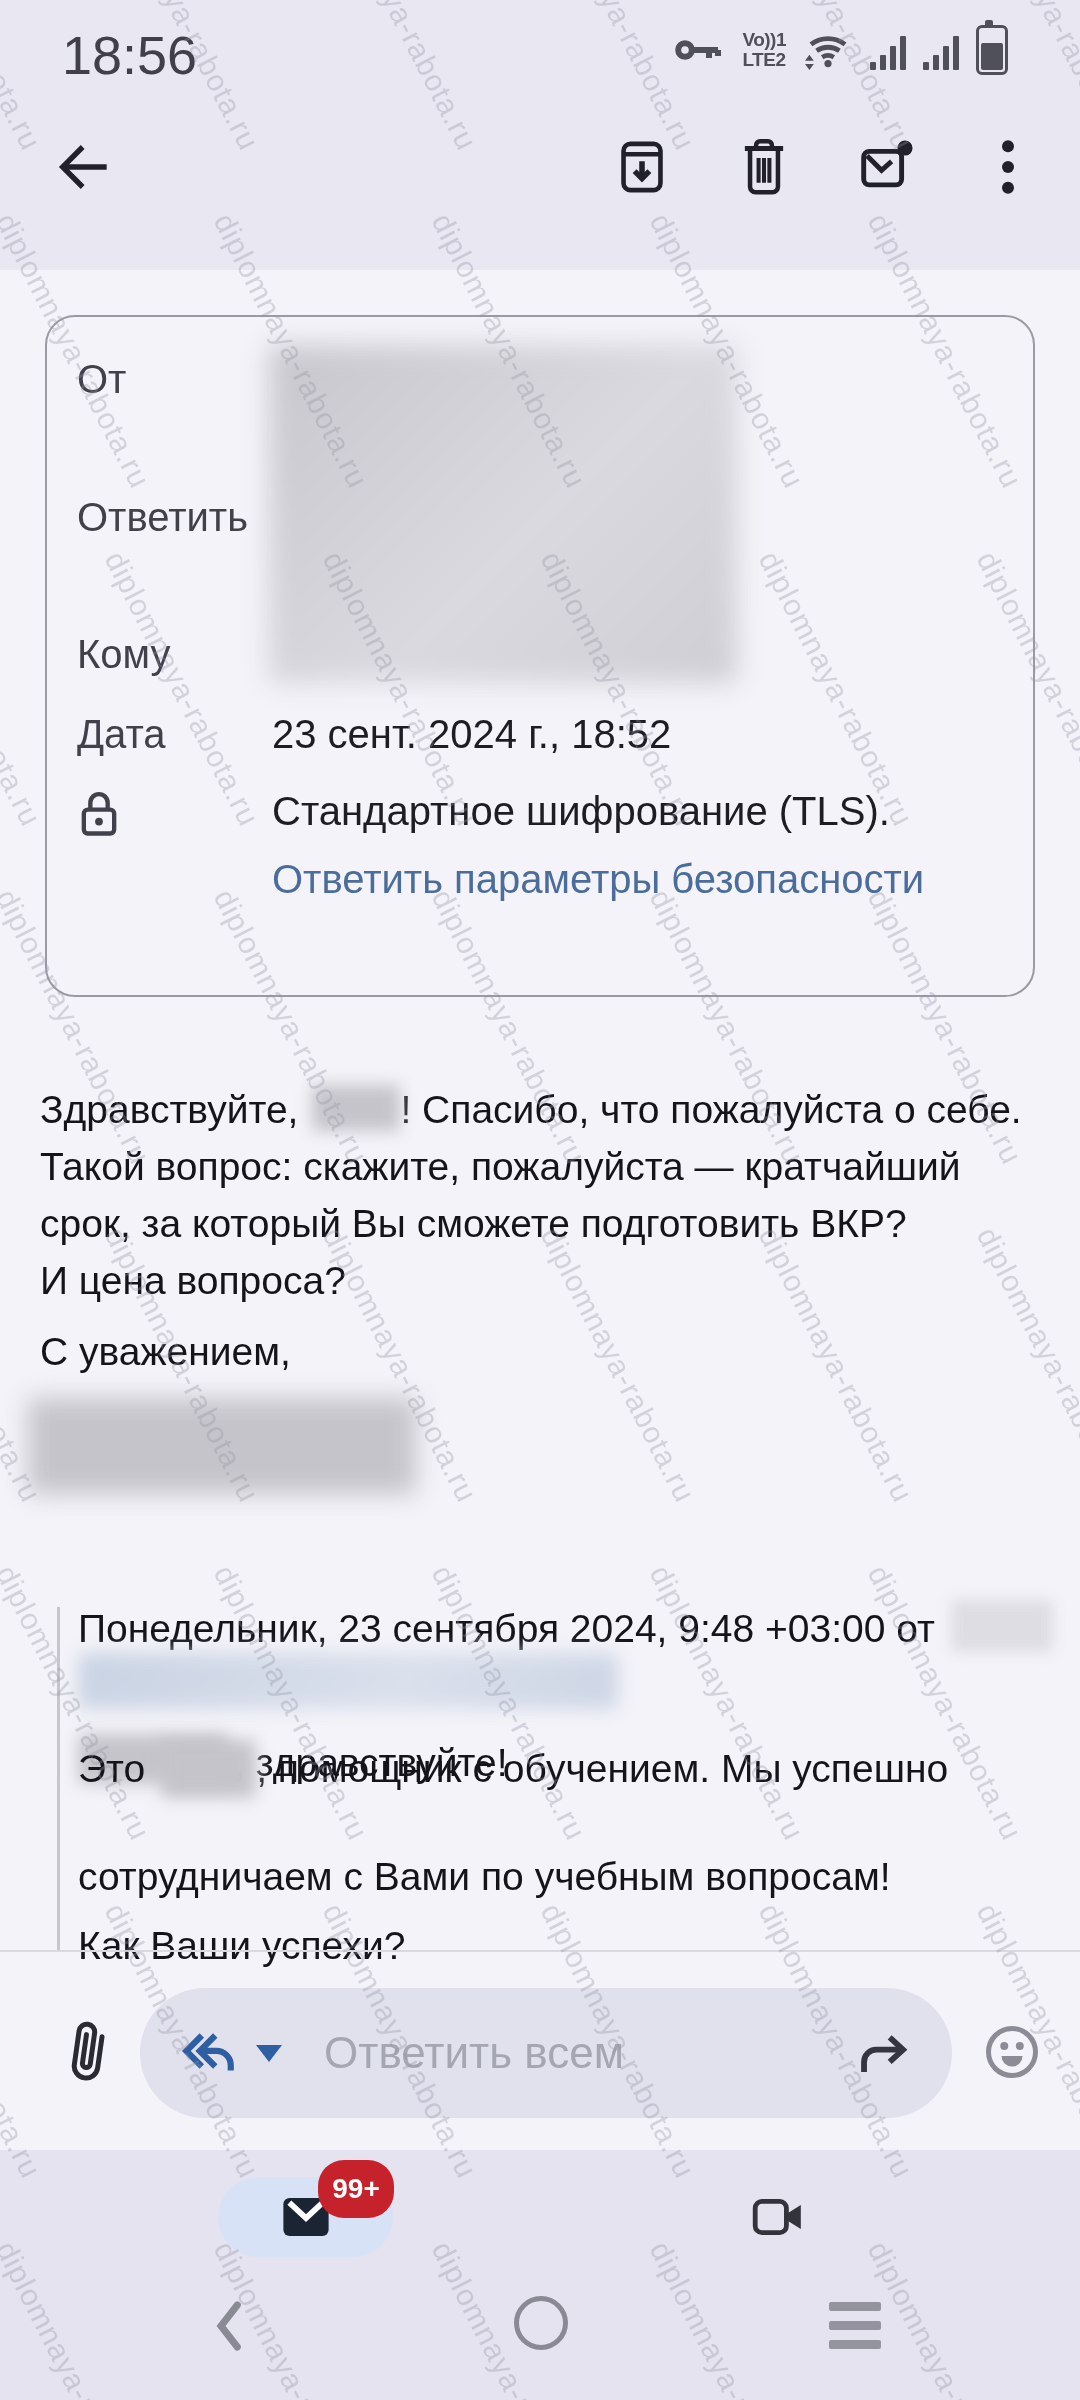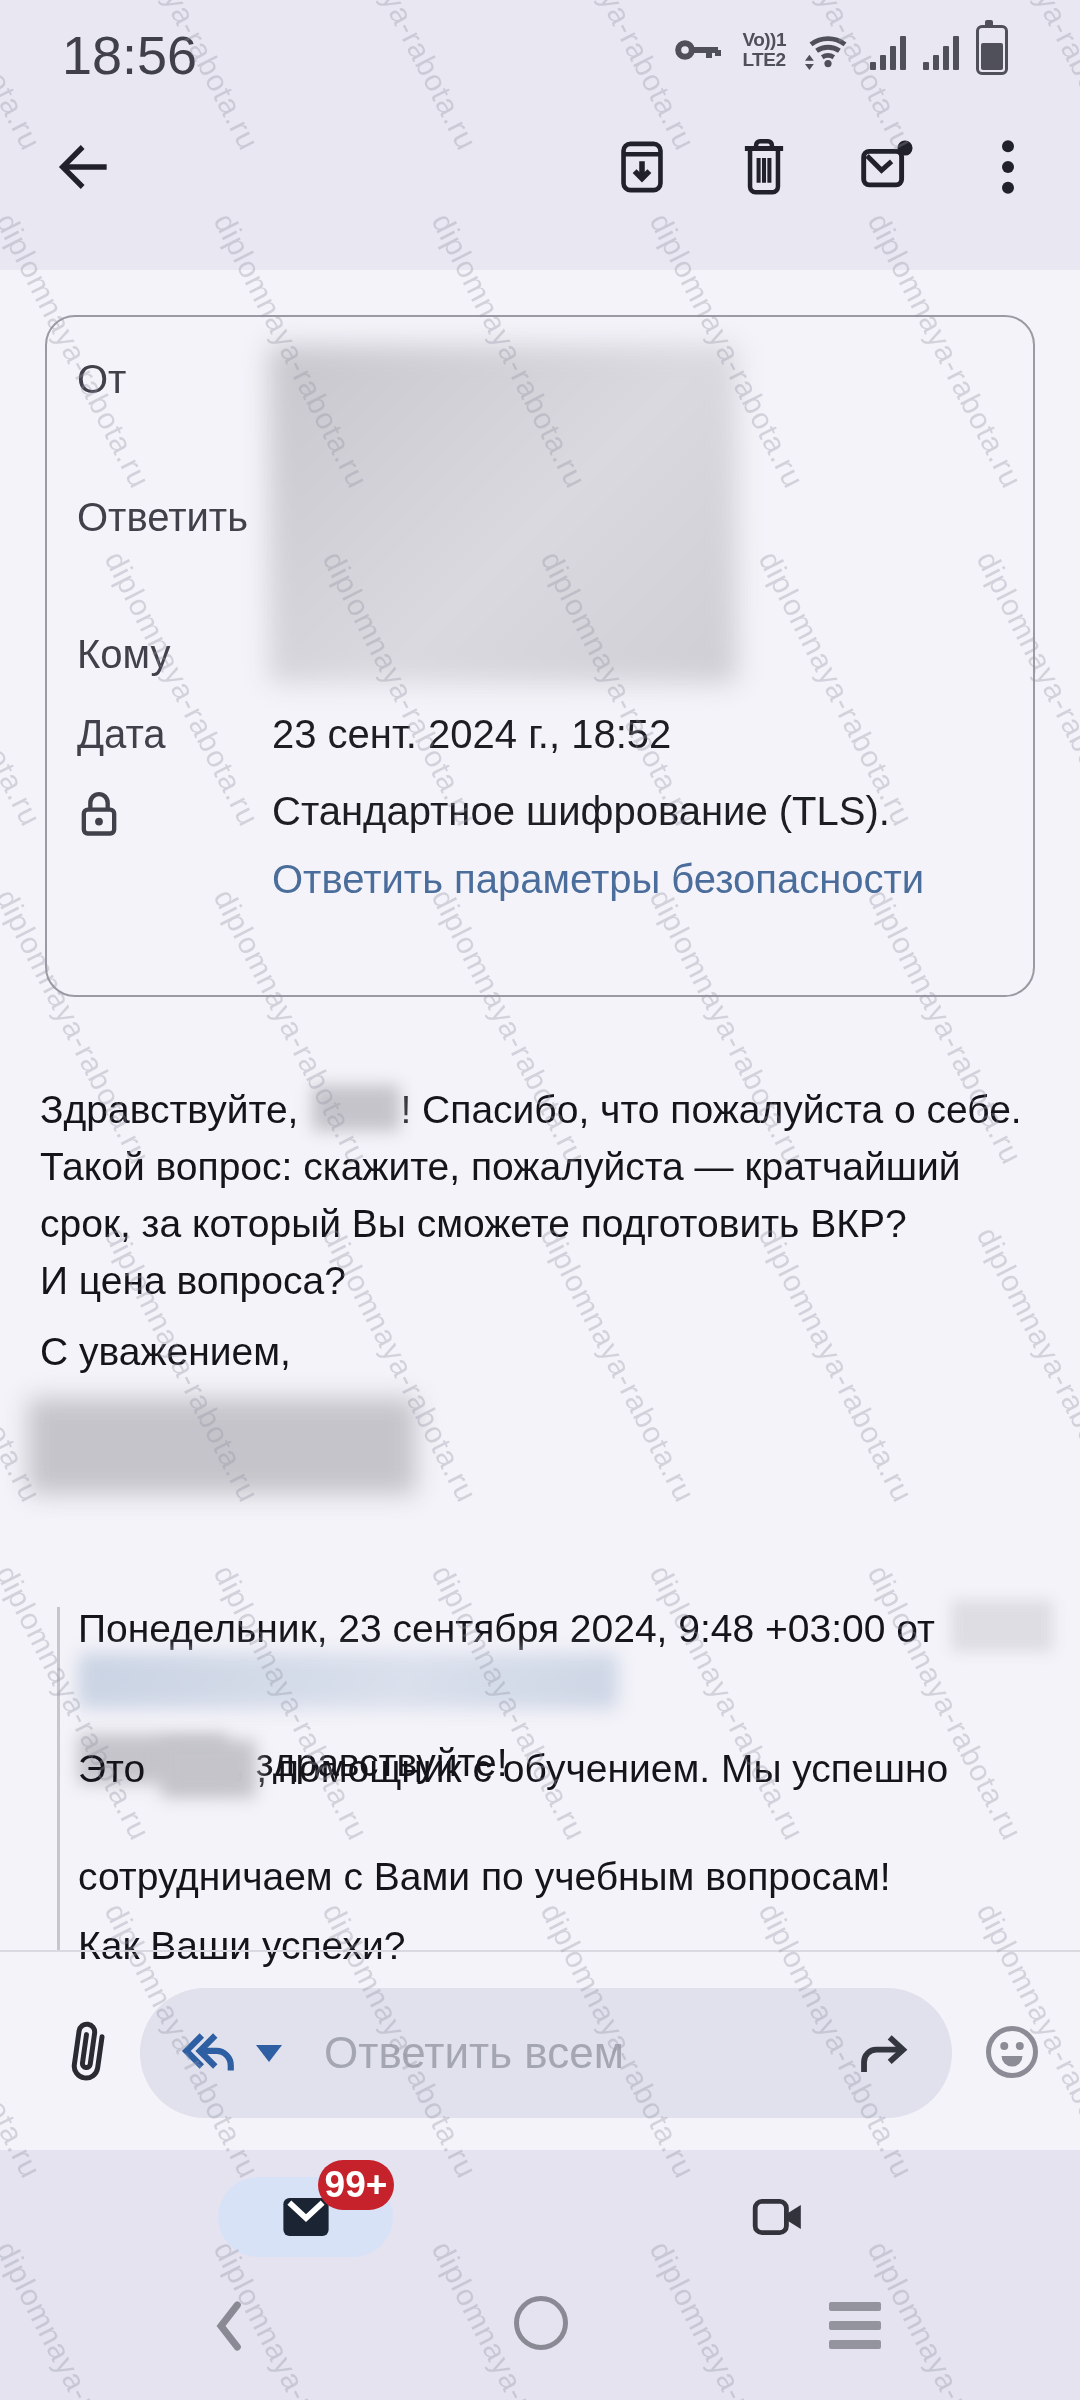--- a/index.html
+++ b/index.html
@@ -56,22 +56,22 @@
   .reply-pill{position:absolute;left:140px;top:1718px;width:812px;height:130px;border-radius:65px;
     background:#E0E1EC;display:flex;align-items:center;}
   .reply-placeholder{font-size:44px;color:#A4A6B1;margin-left:42px;flex:1;white-space:nowrap;overflow:hidden;}
   .caret-down{width:0;height:0;border-left:13px solid transparent;border-right:13px solid transparent;
     border-top:17px solid var(--accent-blue,#2E5FA3);margin-left:18px;}
 
   
   .bottom{position:absolute;left:0;top:2150px;width:1080px;height:250px;background:#E4E3EF;z-index:2;}
   .mail-tab-pill{position:absolute;left:218px;top:27px;width:175px;height:80px;border-radius:40px;
     background:var(--tab-pill-blue,#D8E2F7);display:flex;align-items:center;justify-content:center;}
-  .badge{position:absolute;left:318px;top:10px;min-width:76px;height:50px;border-radius:26px;
-    background:var(--badge-red,#C5222B);color:#fff;font-size:37px;font-weight:700;
+  .badge{position:absolute;left:318px;top:10px;min-width:76px;height:58px;border-radius:26px;
+    background:var(--badge-red,#C5222B);color:#fff;font-size:28px;font-weight:700;
     display:flex;align-items:center;justify-content:center;padding:0 6px;box-sizing:border-box;}
   .cam-wrap{position:absolute;left:748px;top:38px;width:60px;height:58px;}
   .nav-ic{position:absolute;}
   .recents{display:flex;flex-direction:column;gap:10px;}
   .recents i{display:block;width:52px;height:9px;background:#94949E;border-radius:2px;}
   .home-circle{width:54px;height:54px;border:5px solid #8A8A94;border-radius:50%;box-sizing:border-box;}
 
   
   #watermark-layer{position:absolute;left:0;top:0;width:1080px;height:2400px;z-index:40;pointer-events:none;overflow:hidden;}
   .wm{position:absolute;font-size:30px;color:rgba(148,148,164,0.34);white-space:nowrap;

